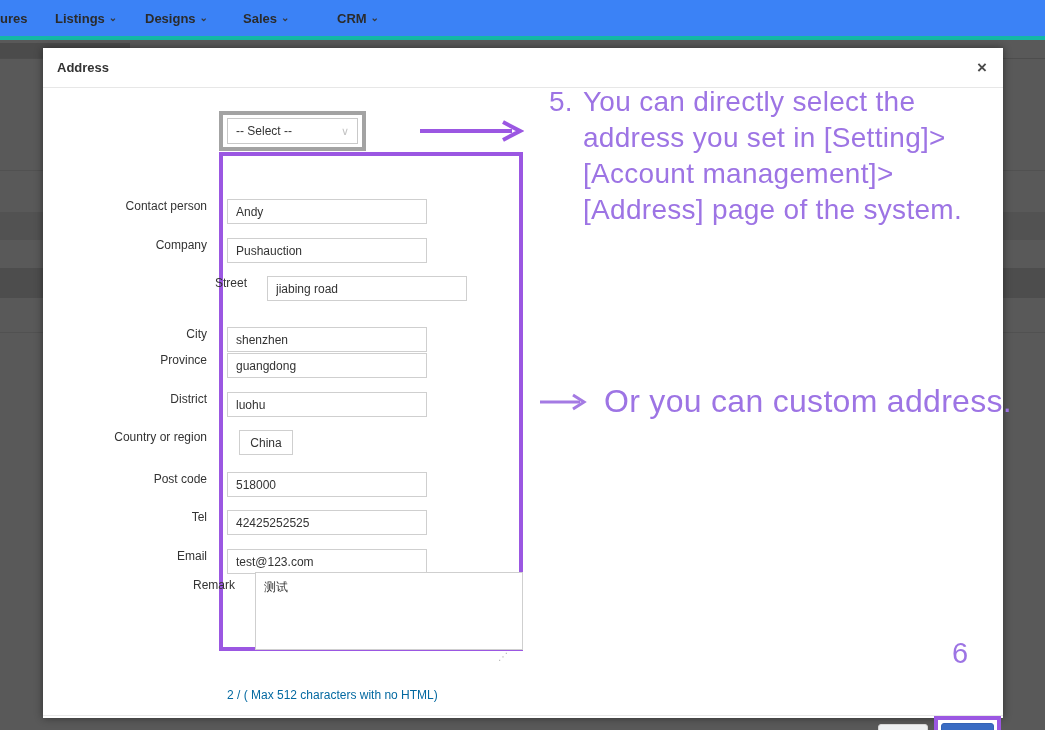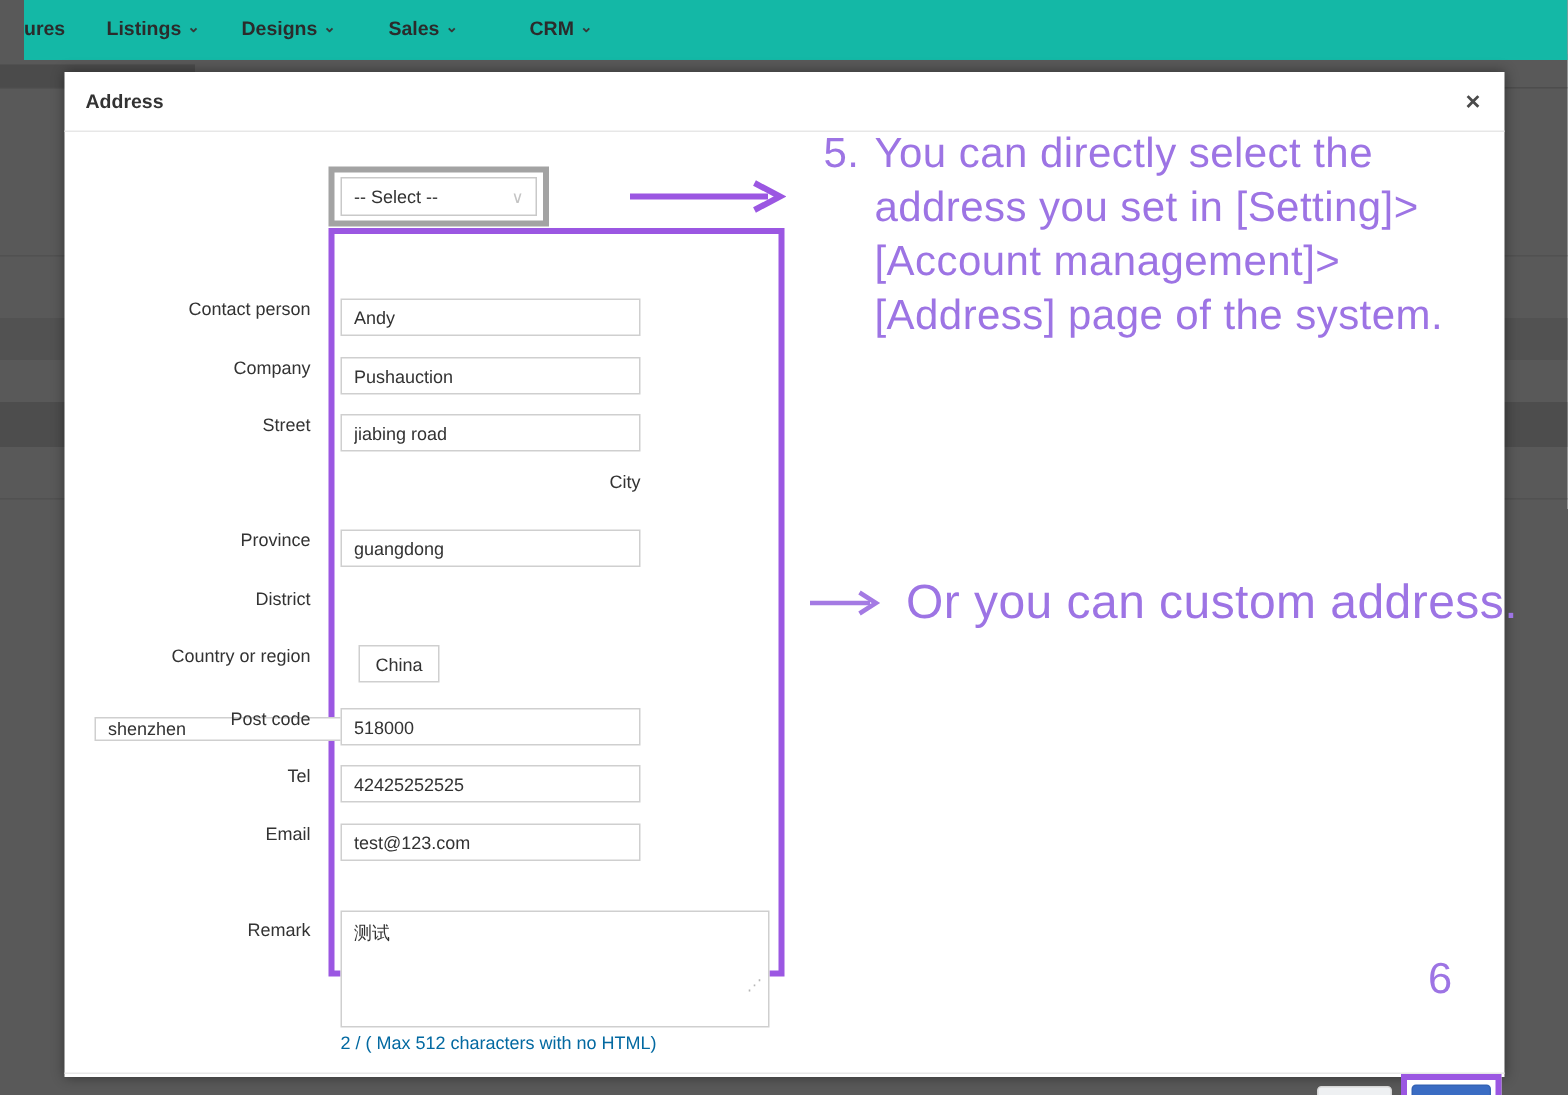--- a/index.html
+++ b/index.html
@@ -9,22 +9,22 @@
     position:relative; overflow:hidden; background:#595959;
   }
   
   .backdrop { position:absolute; inset:0; background:#595959; }
   .bd-line { position:absolute; left:0; right:0; height:1px; background:#4d4d4d; }
   .bd-band { position:absolute; left:0; right:0; }
   .bd-block-left { position:absolute; left:0; top:43px; width:130px; height:15px; background:#4b4b4b; }
 
   
   .navbar {
-    position:absolute; top:0; left:16px; right:0; height:40px;
-    background:#14b8a6; border-bottom:4px solid #14b8a6; z-index:2;
+    position:absolute; top:0; left:0; right:0; height:40px;
+    background:#3b82f6; border-bottom:4px solid #14b8a6; z-index:2;
   }
   .nav-item {
     position:absolute; top:11px; font-size:13px; font-weight:bold; color:#2b2b2b;
     white-space:nowrap; cursor:pointer;
   }
   .nav-caret { font-size:10px; font-weight:bold; color:#373737; margin-left:4px; position:relative; top:-2px; }
 
   
   .modal {
     position:absolute; left:43px; top:48px; width:960px; height:670px;
@@ -149,52 +149,53 @@
     <div class="form-highlight"></div>
 
     <div class="frow" style="top:111px;">
       <span class="flabel">Contact person</span>
       <input class="finput" value="Andy" style="">
     </div>
     <div class="frow" style="top:150px;">
       <span class="flabel">Company</span>
       <input class="finput" value="Pushauction" style="">
     </div>
-    <div class="frow" style="top:188px;">
+    <div class="frow" style="top:188px;margin-left:40px;">
       <span class="flabel">Street</span>
       <input class="finput" value="jiabing road" style="">
     </div>
-    <div class="frow" style="top:226px;flex-direction:column;">
+    <div class="frow" style="top:239px;">
       <span class="flabel">City</span>
       <input class="finput" value="shenzhen" style="">
     </div>
     <div class="frow" style="top:265px;">
       <span class="flabel">Province</span>
       <input class="finput" value="guangdong" style="">
     </div>
     <div class="frow" style="top:304px;">
       <span class="flabel">District</span>
+      <input class="finput" value="luohu" style="">
     </div>
     <div class="frow" style="top:342px;gap:12px;">
       <span class="flabel">Country or region</span>
       <input class="finput narrow" value="China" style="">
     </div>
     <div class="frow" style="top:384px;">
       <span class="flabel">Post code</span>
       <input class="finput" value="518000" style="">
     </div>
     <div class="frow" style="top:422px;">
       <span class="flabel">Tel</span>
       <input class="finput" value="42425252525" style="">
     </div>
     <div class="frow" style="top:461px;">
       <span class="flabel">Email</span>
       <input class="finput" value="test@123.com" style="">
     </div>
-    <div class="frow-remark" style="top:519px;">
+    <div class="frow-remark" style="top:484px;padding-left:28px;">
       <span class="flabel-remark">Remark</span>
       <textarea class="ftextarea" style="">测试</textarea>
     </div>
     <span class="resize-grip">⋰</span>
     <div class="remark-counter">2 / ( Max 512 characters with no HTML)</div>
 
     <div class="modal-footer-line"></div>
     <button class="close-btn">Close</button>
     <div class="save-outline">
       <button class="save-btn">Save</button>

